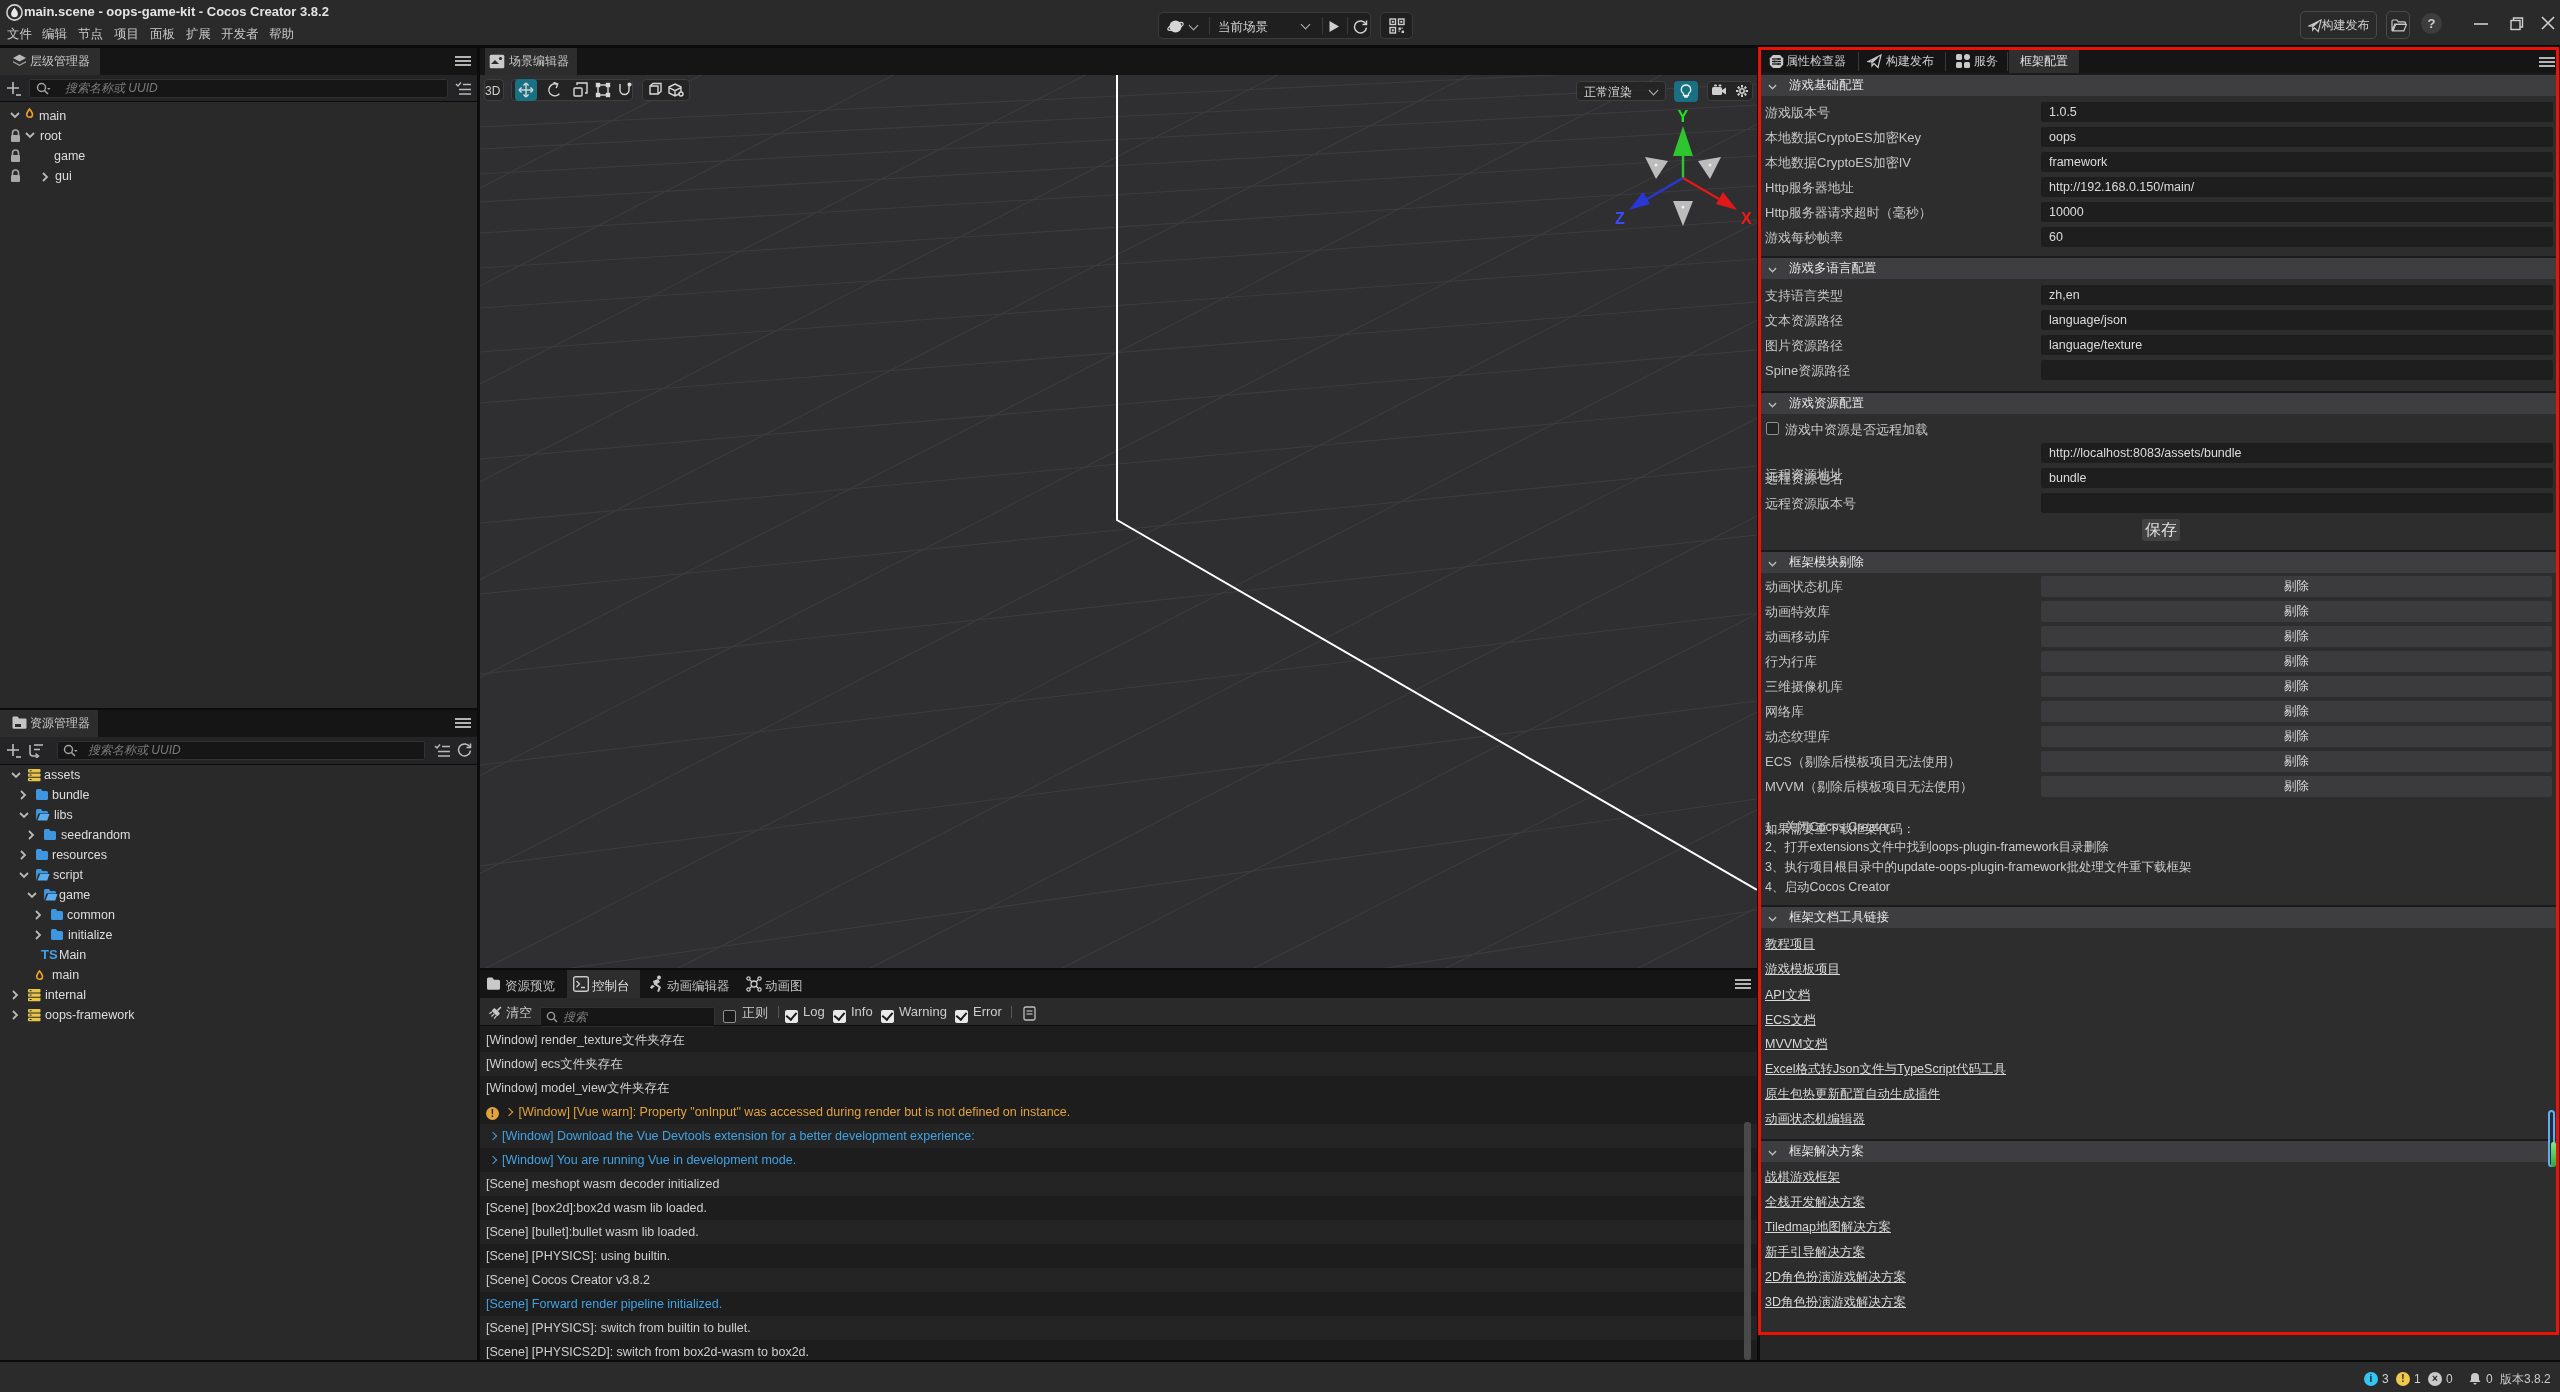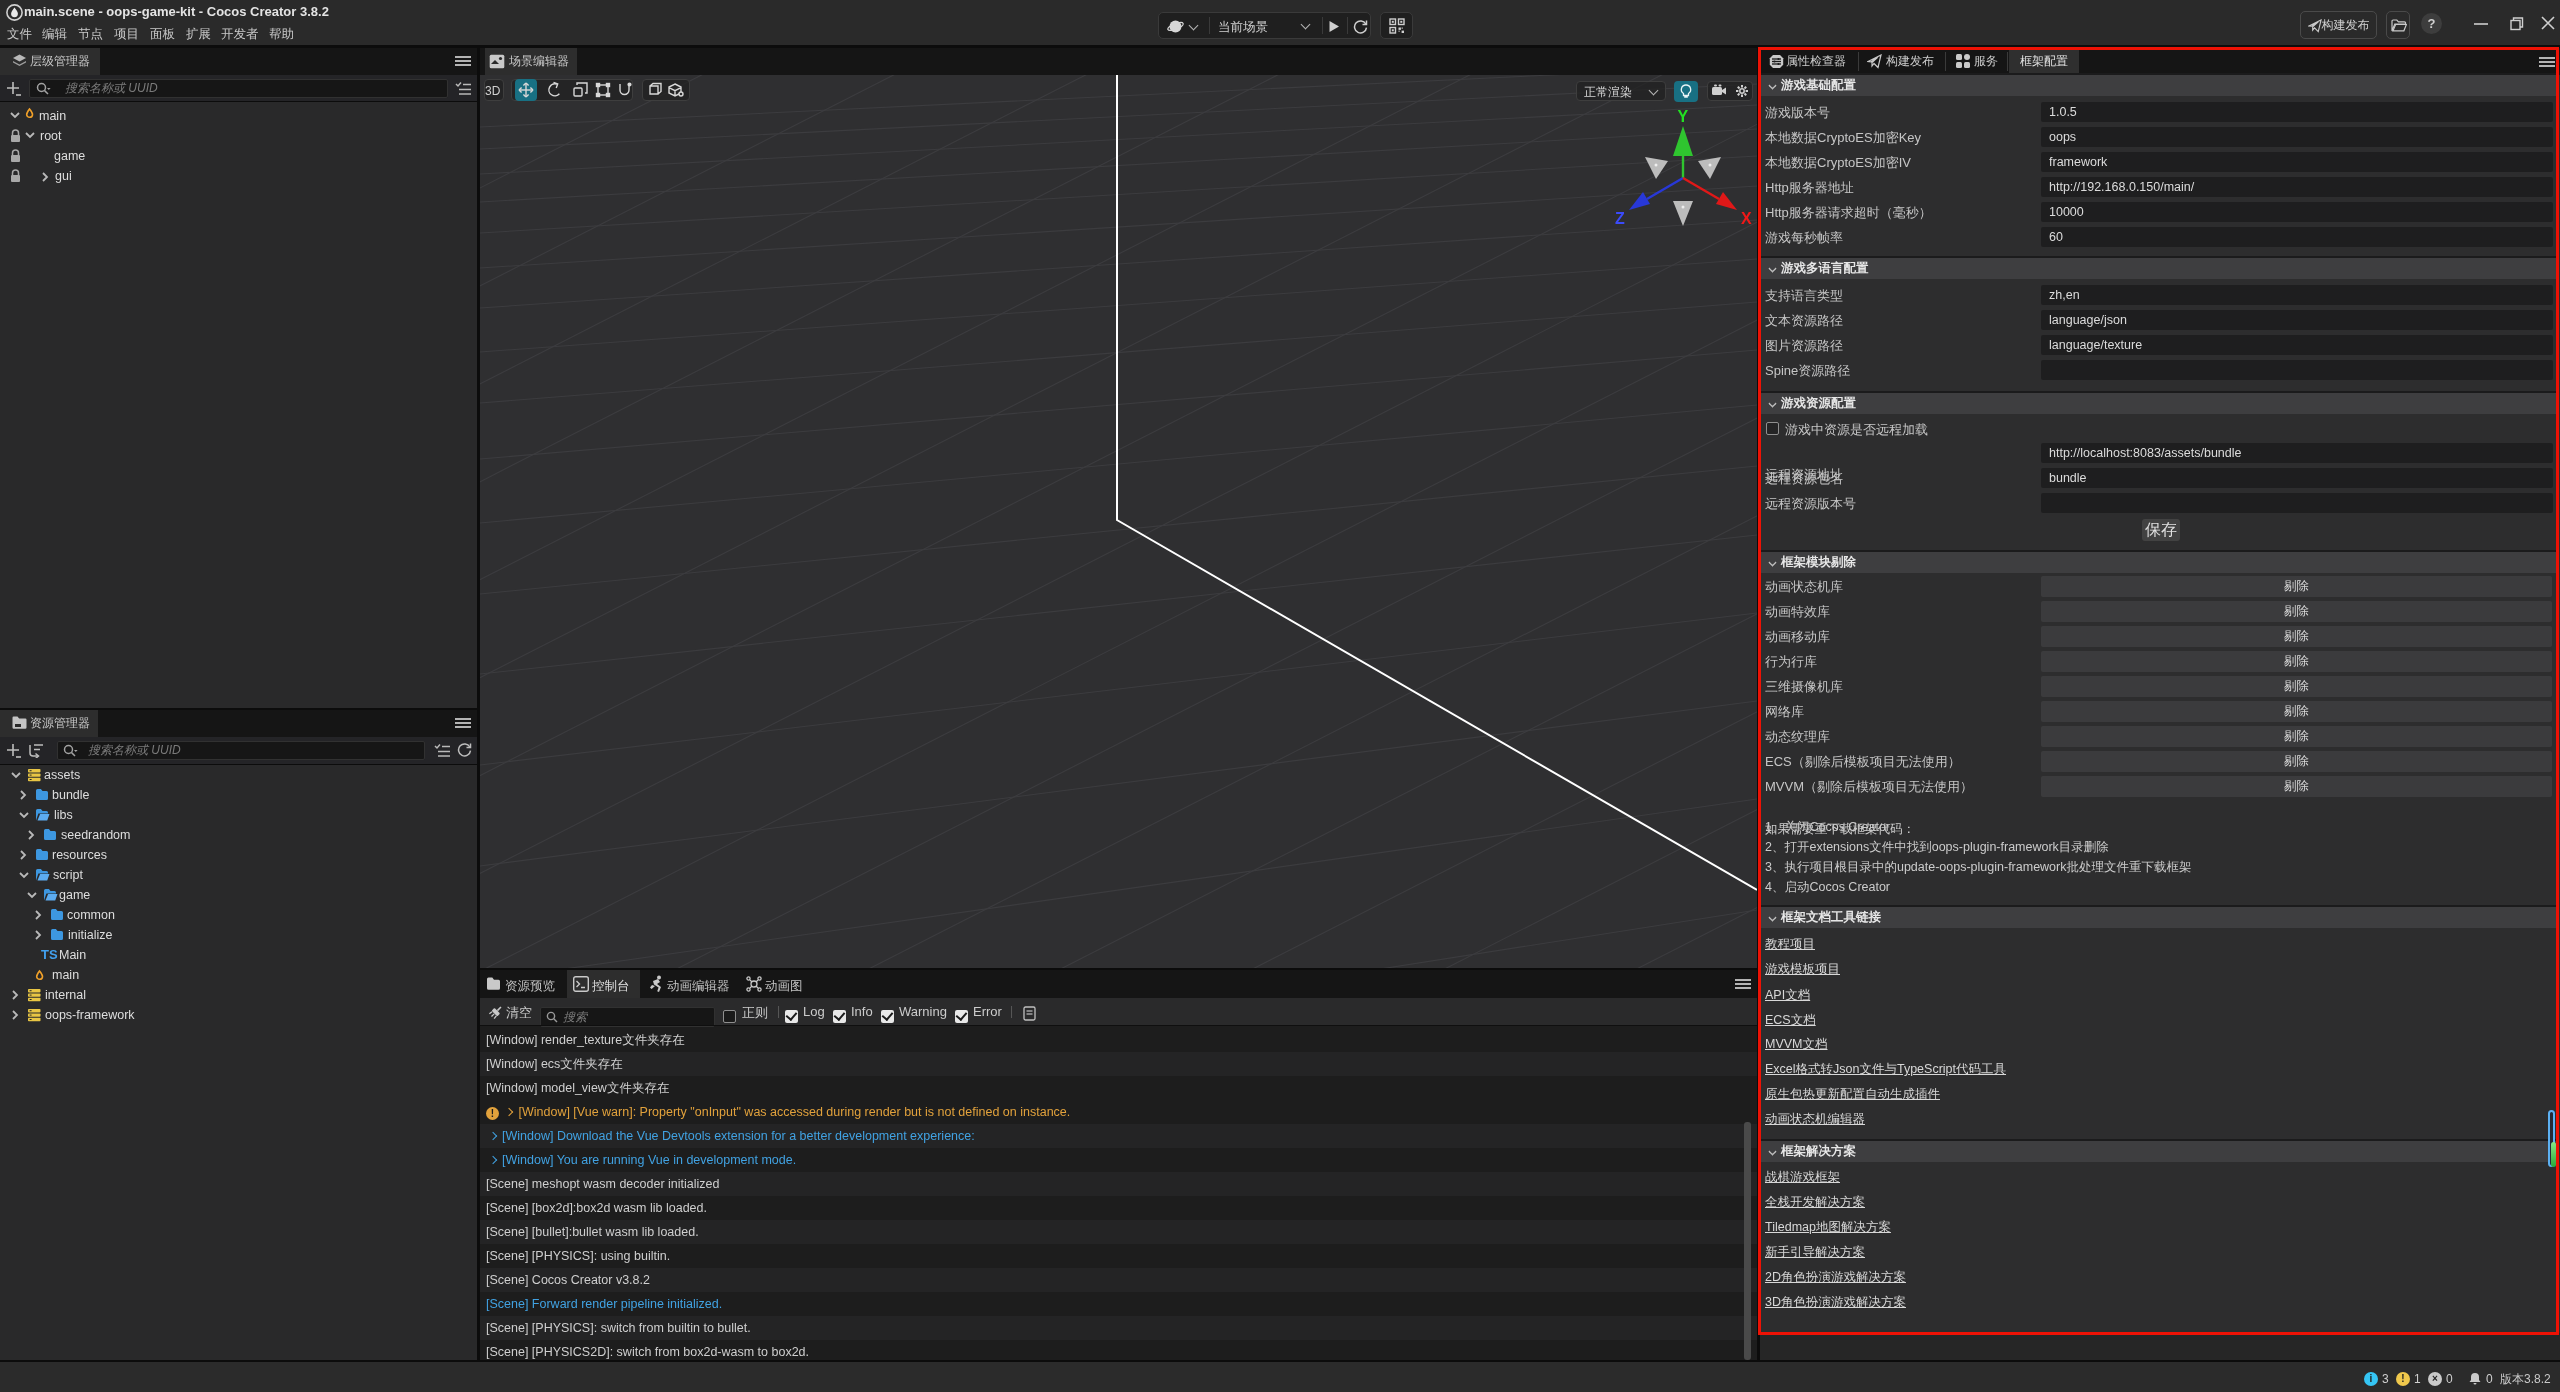--- a/index.html
+++ b/index.html
@@ -40,21 +40,21 @@
 .cb{display:inline-block;width:13px;height:13px;vertical-align:-2px;margin-right:5px}
 .cb.chk{background:#e8e8e8;border-radius:2px;position:relative}
 .cb.chk:after{content:"";position:absolute;left:3px;top:0px;width:5px;height:8px;border:solid #1a1a1a;border-width:0 2px 2px 0;transform:rotate(40deg)}
 .cb.un{border:1px solid #8f8f8f;border-radius:2px;background:#1a1a1a}
 
 #rpanel{position:absolute;left:1760px;top:48px;width:800px;height:1285px;background:#2d2d2e;overflow:hidden}
 #rtabs{position:absolute;left:0;top:0;width:100%;height:27px;background:#151515}
 .rtab{position:absolute;top:0;height:27px;line-height:27px;font-size:12px;color:#cccccc}
 .shead{position:absolute;left:0;width:797px;height:21px;background:#3e3e40;line-height:21px;font-weight:bold;color:#e6e6e6;font-size:12.5px;box-shadow:0 -2px 0 #1b1b1c}
 .shead .car{position:absolute;left:9px;top:7px;width:7px;height:7px;border-left:2px solid #bbb;border-bottom:2px solid #bbb;transform:rotate(-45deg) scale(.9);border-radius:1px}
-.shead b{position:absolute;left:21px;font-weight:bold}
+.shead b{position:absolute;left:29px;font-weight:normal}
 .lbl{position:absolute;left:5px;height:25px;line-height:25px;color:#c6c6c6;font-size:13px}
 .inp{position:absolute;left:281px;width:512px;height:20px;background:#1e1e1f;border-radius:2px;color:#dcdcdc;font-size:12.5px;line-height:20px;padding-left:8px}
 .cull{position:absolute;left:281px;width:511px;height:21px;background:#3b3b3d;border-radius:2px;color:#d8d8d8;font-size:12.5px;line-height:21px;text-align:center}
 .rlink{position:absolute;left:5px;height:25px;line-height:25px;color:#d8d8d8;font-size:12.5px;text-decoration:underline}
 .rtxt{position:absolute;left:5px;height:20px;line-height:20px;color:#cccccc;font-size:12.5px}
 #redbox{position:absolute;left:1758px;top:47px;width:801px;height:1288px;border:3px solid #ed1205;z-index:50}
 
 #statusbar{position:absolute;left:0;top:1362px;width:2560px;height:30px;background:#2b2b2b}
 .sic{position:absolute;top:1372px;width:14px;height:14px;border-radius:50%;font-size:10px;font-weight:bold;color:#222;text-align:center;line-height:14px}
 .snum{position:absolute;top:1372px;font-size:12px;color:#cfcfcf;line-height:14px}

